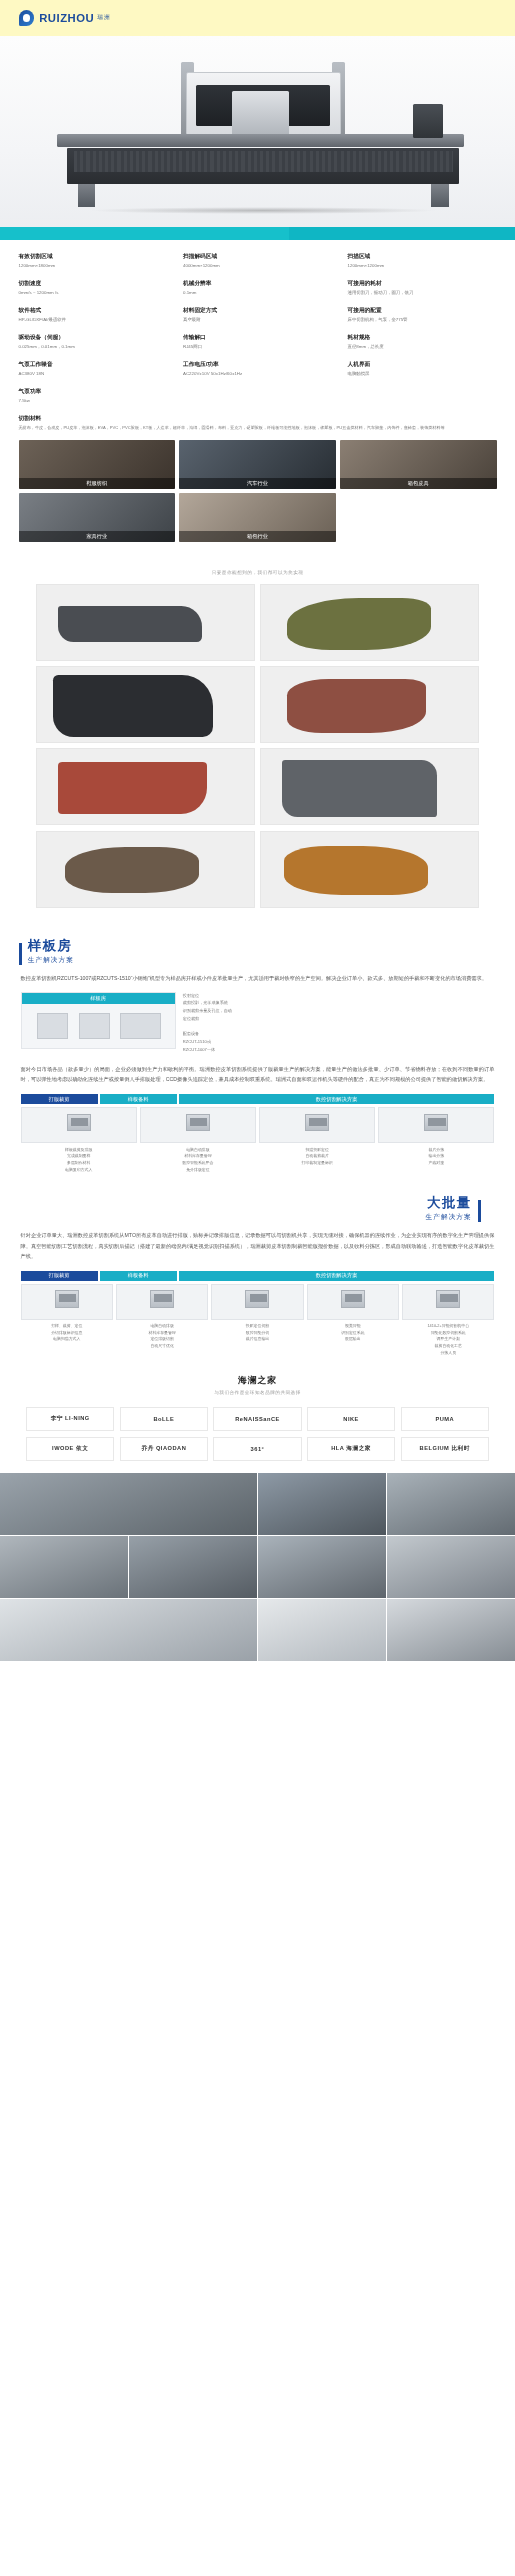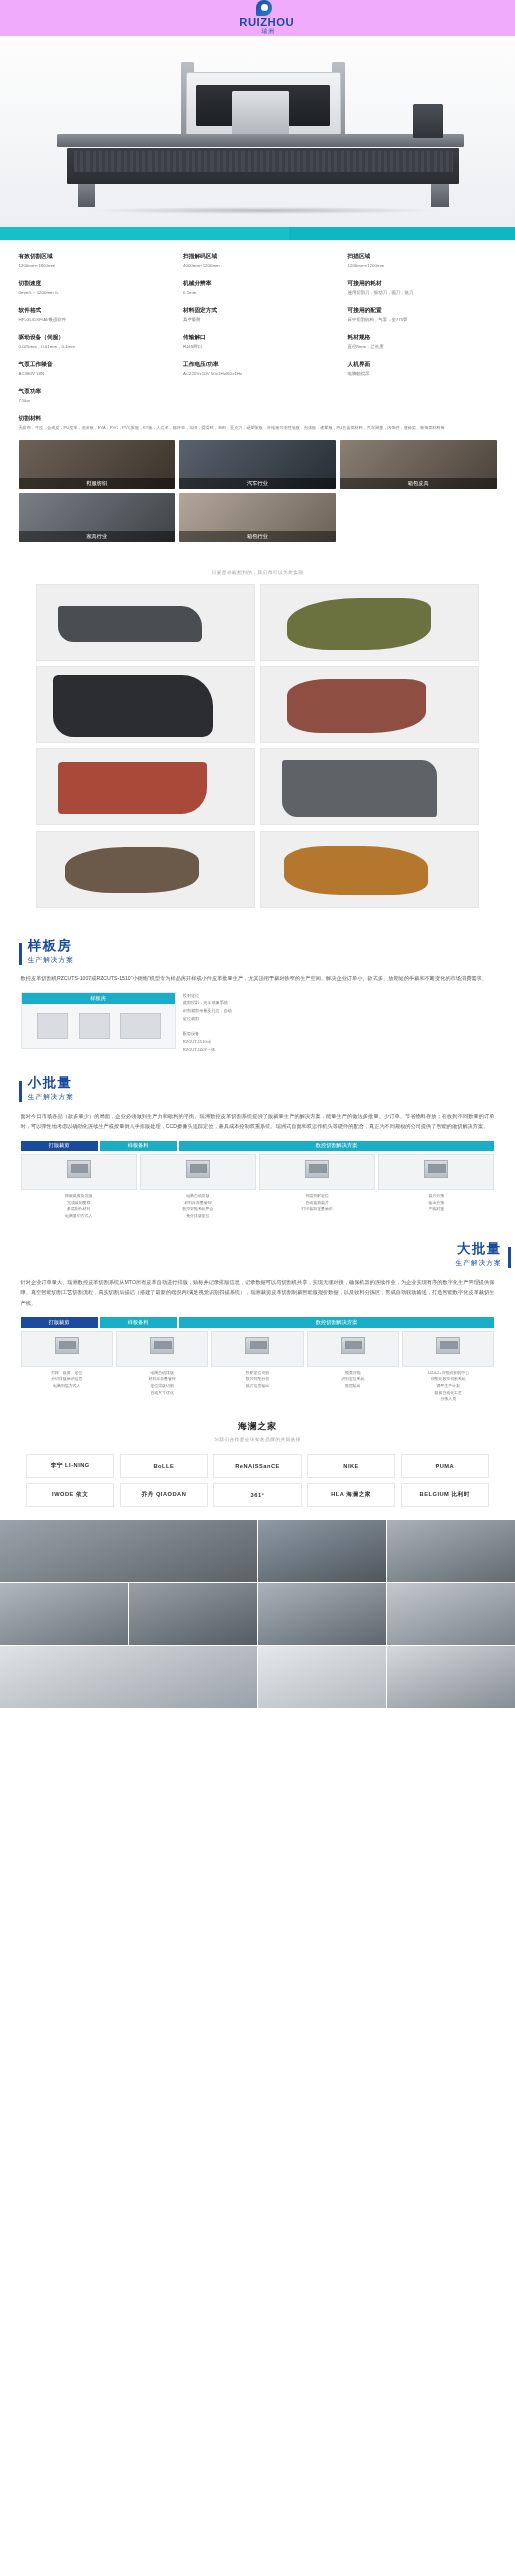--- a/index.html
+++ b/index.html
@@ -11,22 +11,21 @@
     -webkit-font-smoothing: antialiased;
   }
   .page { width: 515px; position: relative; }
 
   
   .logo-bar {
     height: 36px;
     display: flex;
     align-items: center;
     padding-left: 18.5px;
-    background: #f0abfc;
-    flex-direction: column;
+    background: #fef9c3;
   }
   .logo-mark {
     width: 15.5px; height: 15.5px;
     background: linear-gradient(135deg,#1b4b9c 0%, #2f7fd0 100%);
     border-radius: 50% 50% 50% 10%;
     margin-right: 5.2px;
     position: relative;
   }
   .logo-mark:after{
     content:"";
@@ -191,21 +190,21 @@
   .blue-title {
     display: flex; align-items: flex-end;
     padding: 15.5px 18.5px 3.1px 18.5px;
   }
   .blue-title .bar {
     width: 3.1px; height: 21.6px; background: #1b4b9c; margin-right: 6.2px;
   }
   .bt-text .main { font-size: 13.4px; font-weight: bold; color: #1b4b9c; letter-spacing: 1.5px; }
   .bt-text .sub  { font-size: 6.7px; color: #1b4b9c; letter-spacing: 1px; margin-top:1px;}
 
-  .blue-title.right { justify-content: flex-end; padding-right:4px;}
+  .blue-title.right { justify-content: flex-end; padding-right:34px;}
   .blue-title.right .bar{ order:2; margin-right:0; margin-left:6.2px;}
   .blue-title.right .bt-text{ text-align:right;}
 
   .para {
     padding: 5.2px 20.6px 6.2px 20.6px;
     font-size: 5.2px;
     line-height: 2;
     color: #555;
     text-align: justify;
   }
@@ -457,27 +456,20 @@
     <div class="card-note" style="white-space:pre-line;">投射定位
 裁剪投影，光学成像系统
 识别裁剪余量及孔位，自动
 定位裁剪
 
 配套设备
 RZCUT-1510或
 RZCUT-1007一体</div>
   </div>
 
-  <div class="blue-title">
-    <div class="bar"></div>
-    <div class="bt-text">
-      <div class="main">小批量</div>
-      <div class="sub">生产解决方案</div>
-    </div>
-  </div>
   <div class="para">面对今日市场各品（款多量少）的局面，企业必须做到生产力和敬利的平衡。瑞洲数控皮革切割系统提供了版裁量生产的解决方案，能量生产的做法多批量、少订单、节省物料存放；在收到不同数量的订单时，可以弹性地考虑以确动化连续生产或按量倒人手排版处理，CCD摄像头追踪定位，兼具成本控制双重系统。瑞洲式自面和双运作机头等硬件的配合，真正为不同规模的公司提供了智能的做切解决方案。</div>
 
   <div class="flow-wrap">
     <div class="flow-head">
       <div class="fh a">打版裁剪</div>
       <div class="fh b">样板备料</div>
       <div class="fh c">数控切割解决方案</div>
     </div>
     <div class="flow-boxes">
       <div class="fbox">

